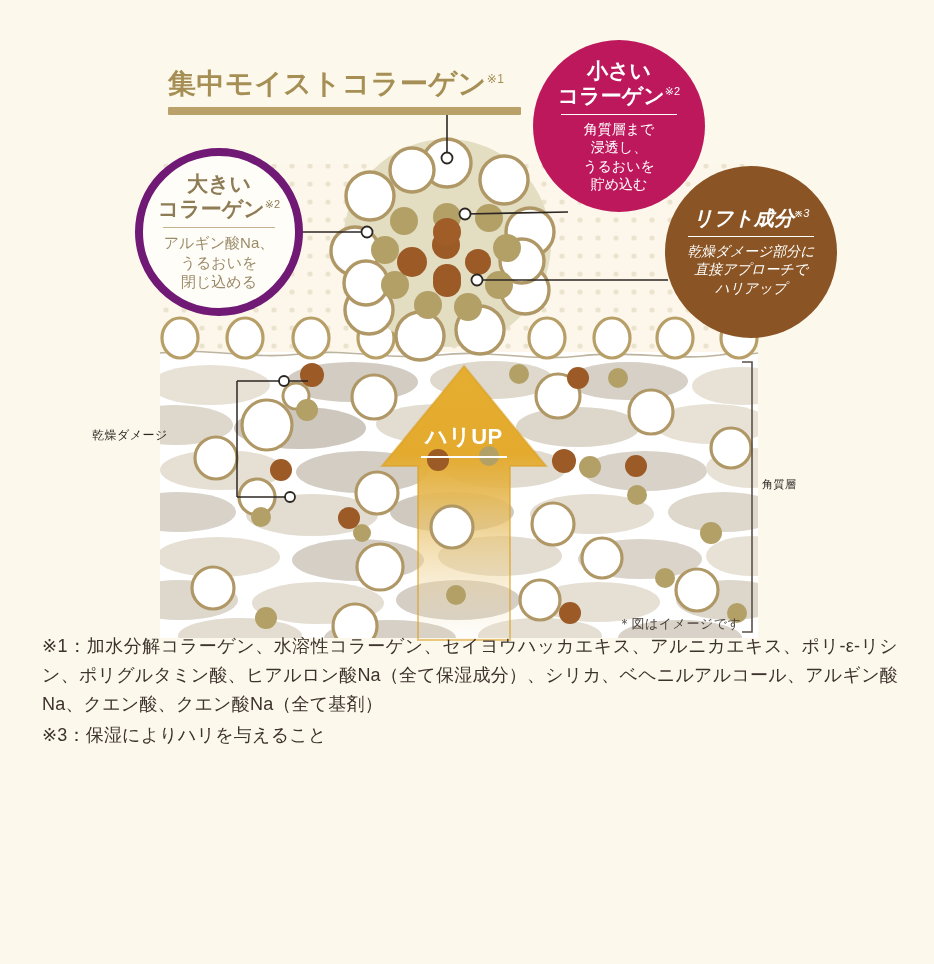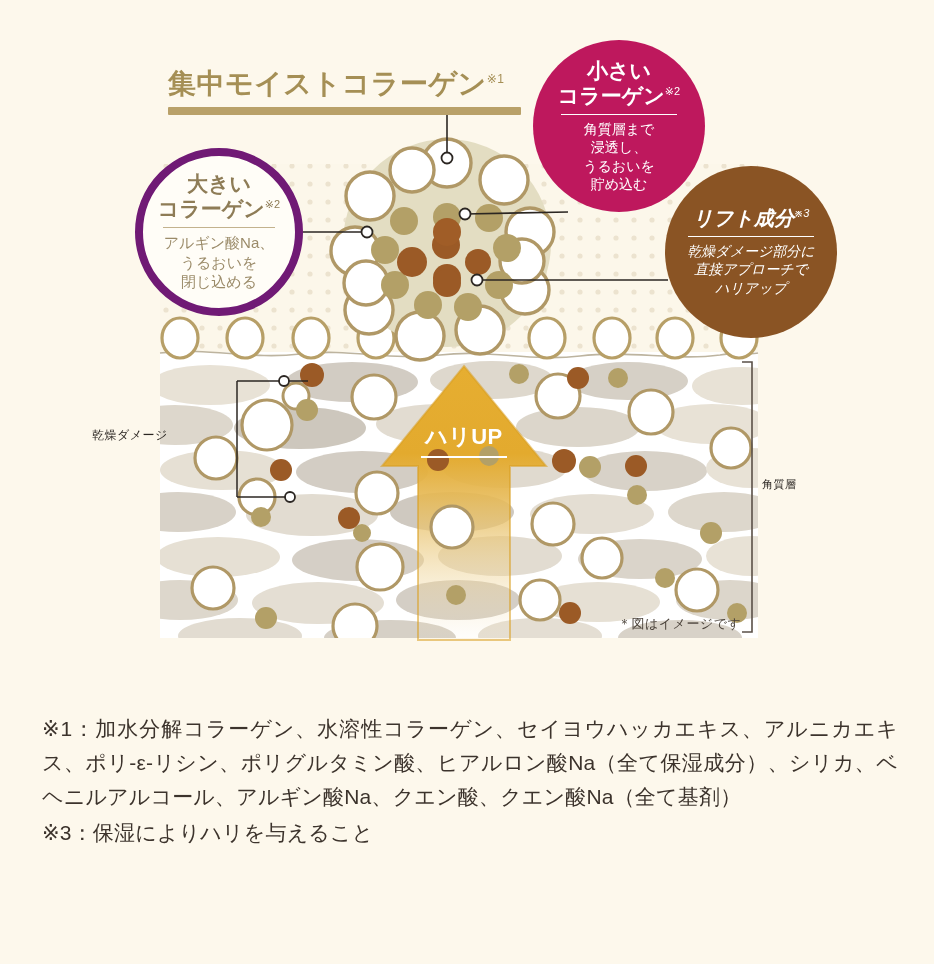--- a/index.html
+++ b/index.html
@@ -140,24 +140,24 @@
   }
   #arrow-text .a-rule {
     margin: 4px auto 0;
     width: 86px; height: 2px;
     background: #ffffff;
   }
 
   
   #footnotes {
     position: absolute;
-    left: 42px; top: 712px;
+    left: 42px; top: 632px;
     width: 856px;
     color: #3c332c;
-    font-size: 21px;
+    font-size: 18px;
     line-height: 1.62;
     letter-spacing: 0.2px;
   }
   #footnotes p { margin: 0 0 2px 0; }
   #fn1 { text-align: justify; text-justify: inter-character; }
 </style>
 </head>
 <body>
 
 <div id="page">

